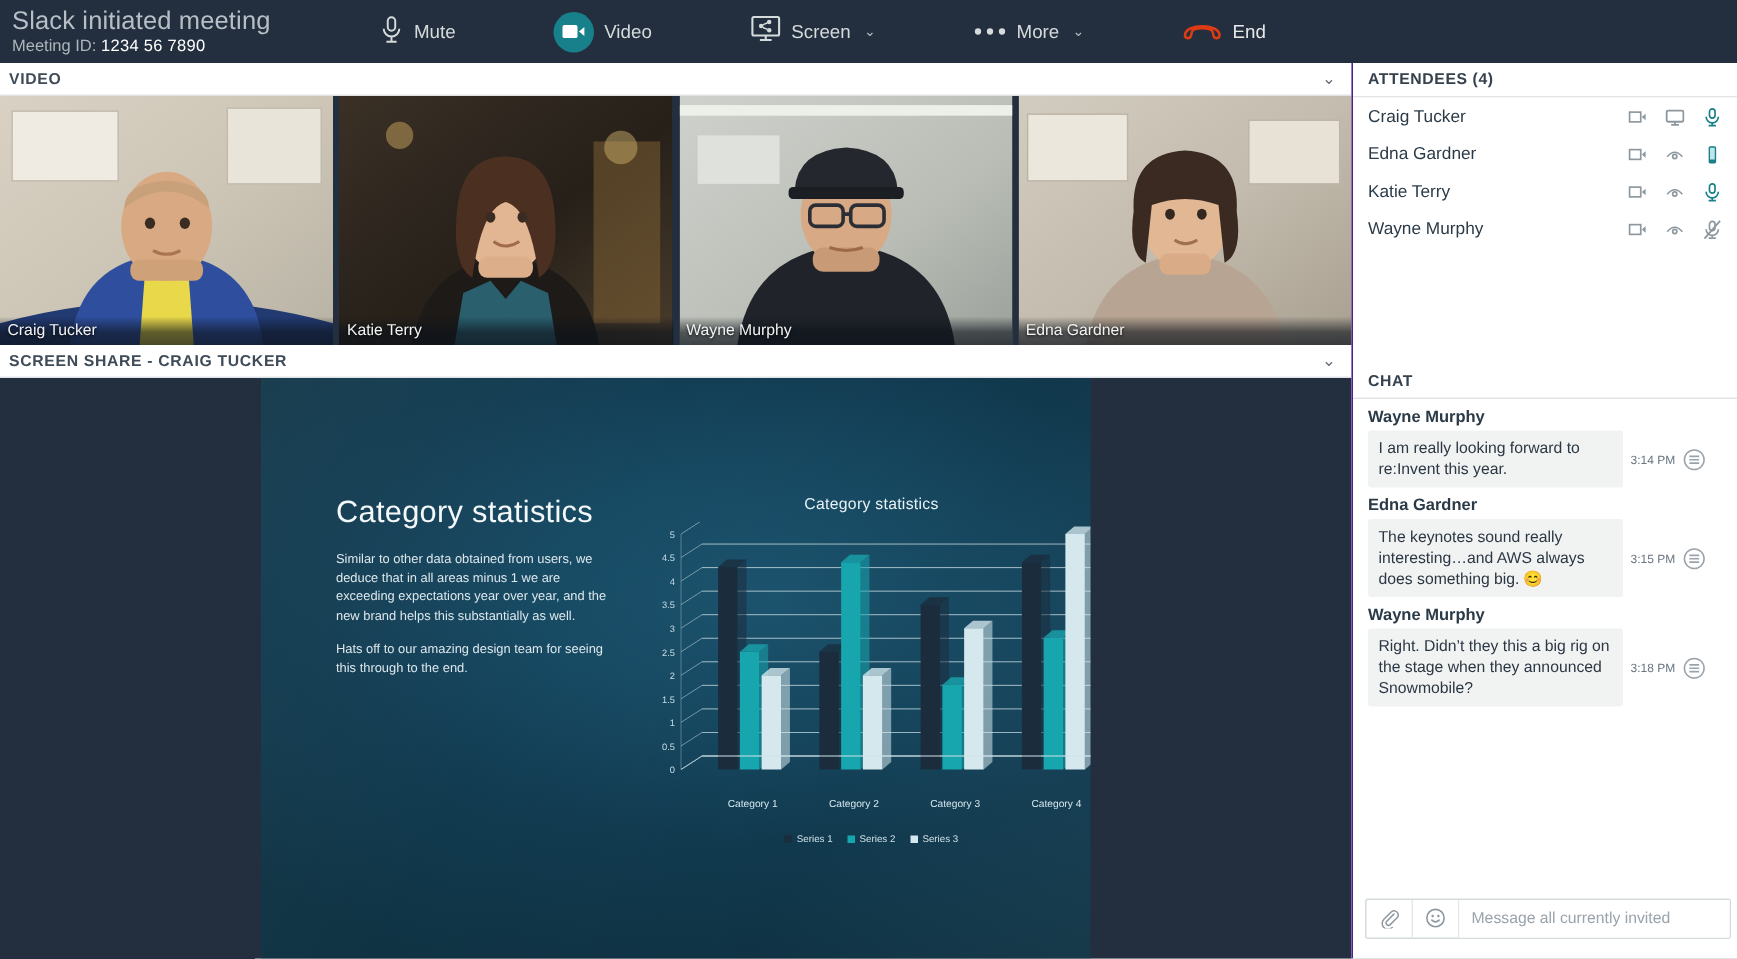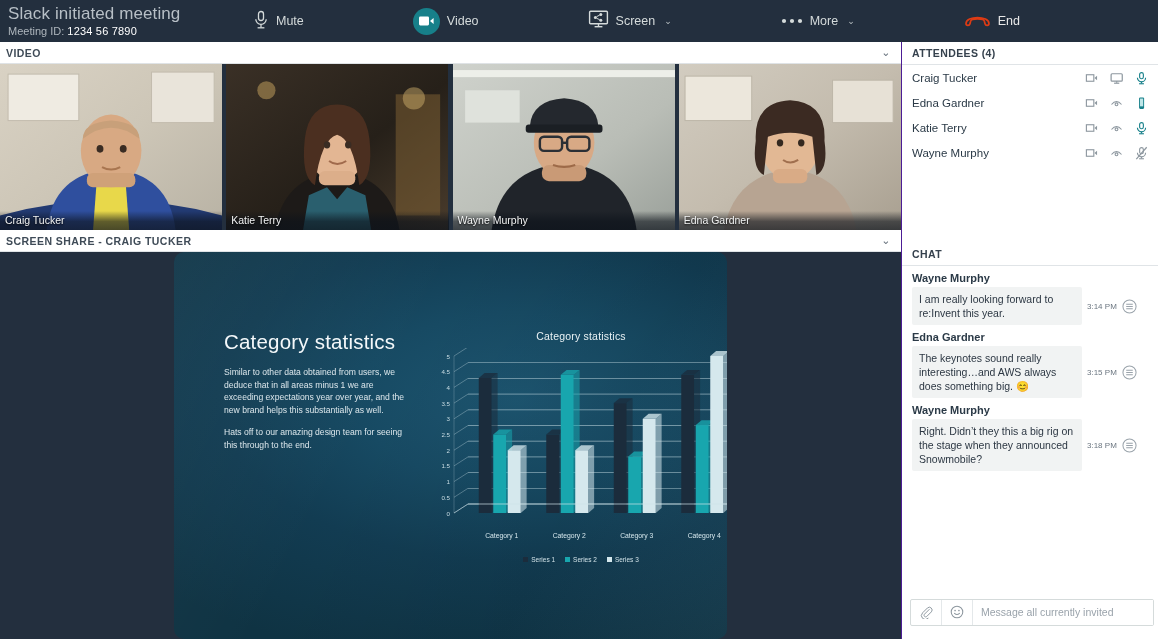--- a/index.html
+++ b/index.html
@@ -15,21 +15,21 @@
   .topbar {
     height: 42px; background: #232f3e; color: #d5dbdb;
     display: flex; align-items: center; flex: 0 0 42px;
     position: relative;
   }
   .meeting-info { padding-left: 8px; width: 235px; }
   .meeting-title { font-size: 17px; color: #b7bfc6; line-height: 19px; letter-spacing: .1px; }
   .meeting-id { font-size: 11px; color: #aeb6bd; line-height: 14px; margin-top: 1px; }
   .meeting-id b { color: #ffffff; font-weight: normal; letter-spacing: .2px; }
 
-  .tb-actions { display: flex; align-items: center; height: 42px; gap: 44px; }
+  .tb-actions { display: flex; align-items: center; height: 42px; }
   .tb-btn {
     display: flex; align-items: center; gap: 7px;
     height: 42px; padding: 0 10px; cursor: pointer;
     color: #d5dbdb; font-size: 12.5px;
   }
   .tb-btn .lbl { white-space: nowrap; }
   .tb-btn.mute { margin-left: 8px; }
   .tb-btn.video { margin-left: 45px; }
   .tb-btn.screen { margin-left: 45px; text-align: center; }
   .tb-btn.more { margin-left: 45px; }
@@ -68,21 +68,21 @@
   }
   .person { position: absolute; inset: 0; }
 
   
   .share-wrap { flex: 1 1 auto; min-height: 0; display: flex; justify-content: center;
                 background: #232f3e; }
   .slide {
     width: 553px; height: 100%;
     background:
       radial-gradient(ellipse 90% 70% at 62% 38%, #1d5570 0%, #174a63 32%, #123c52 60%, #0f3343 100%);
-    position: relative; overflow: hidden; border-radius: 10px;
+    position: relative; overflow: hidden;
   }
   .slide::after {
     content:""; position:absolute; inset:0;
     background: linear-gradient(118deg, rgba(255,255,255,.045) 0%, rgba(255,255,255,0) 38%,
                 rgba(0,0,0,.05) 70%, rgba(255,255,255,.03) 100%);
     pointer-events:none;
   }
   .slide-inner { position: relative; z-index: 2; display: flex; height: 100%; padding: 78px 0 0 0; }
   .slide-left { width: 228px; padding-left: 50px; }
   .slide-title { color: #f4f8fa; font-size: 20.5px; font-weight: normal; letter-spacing: .2px; }

